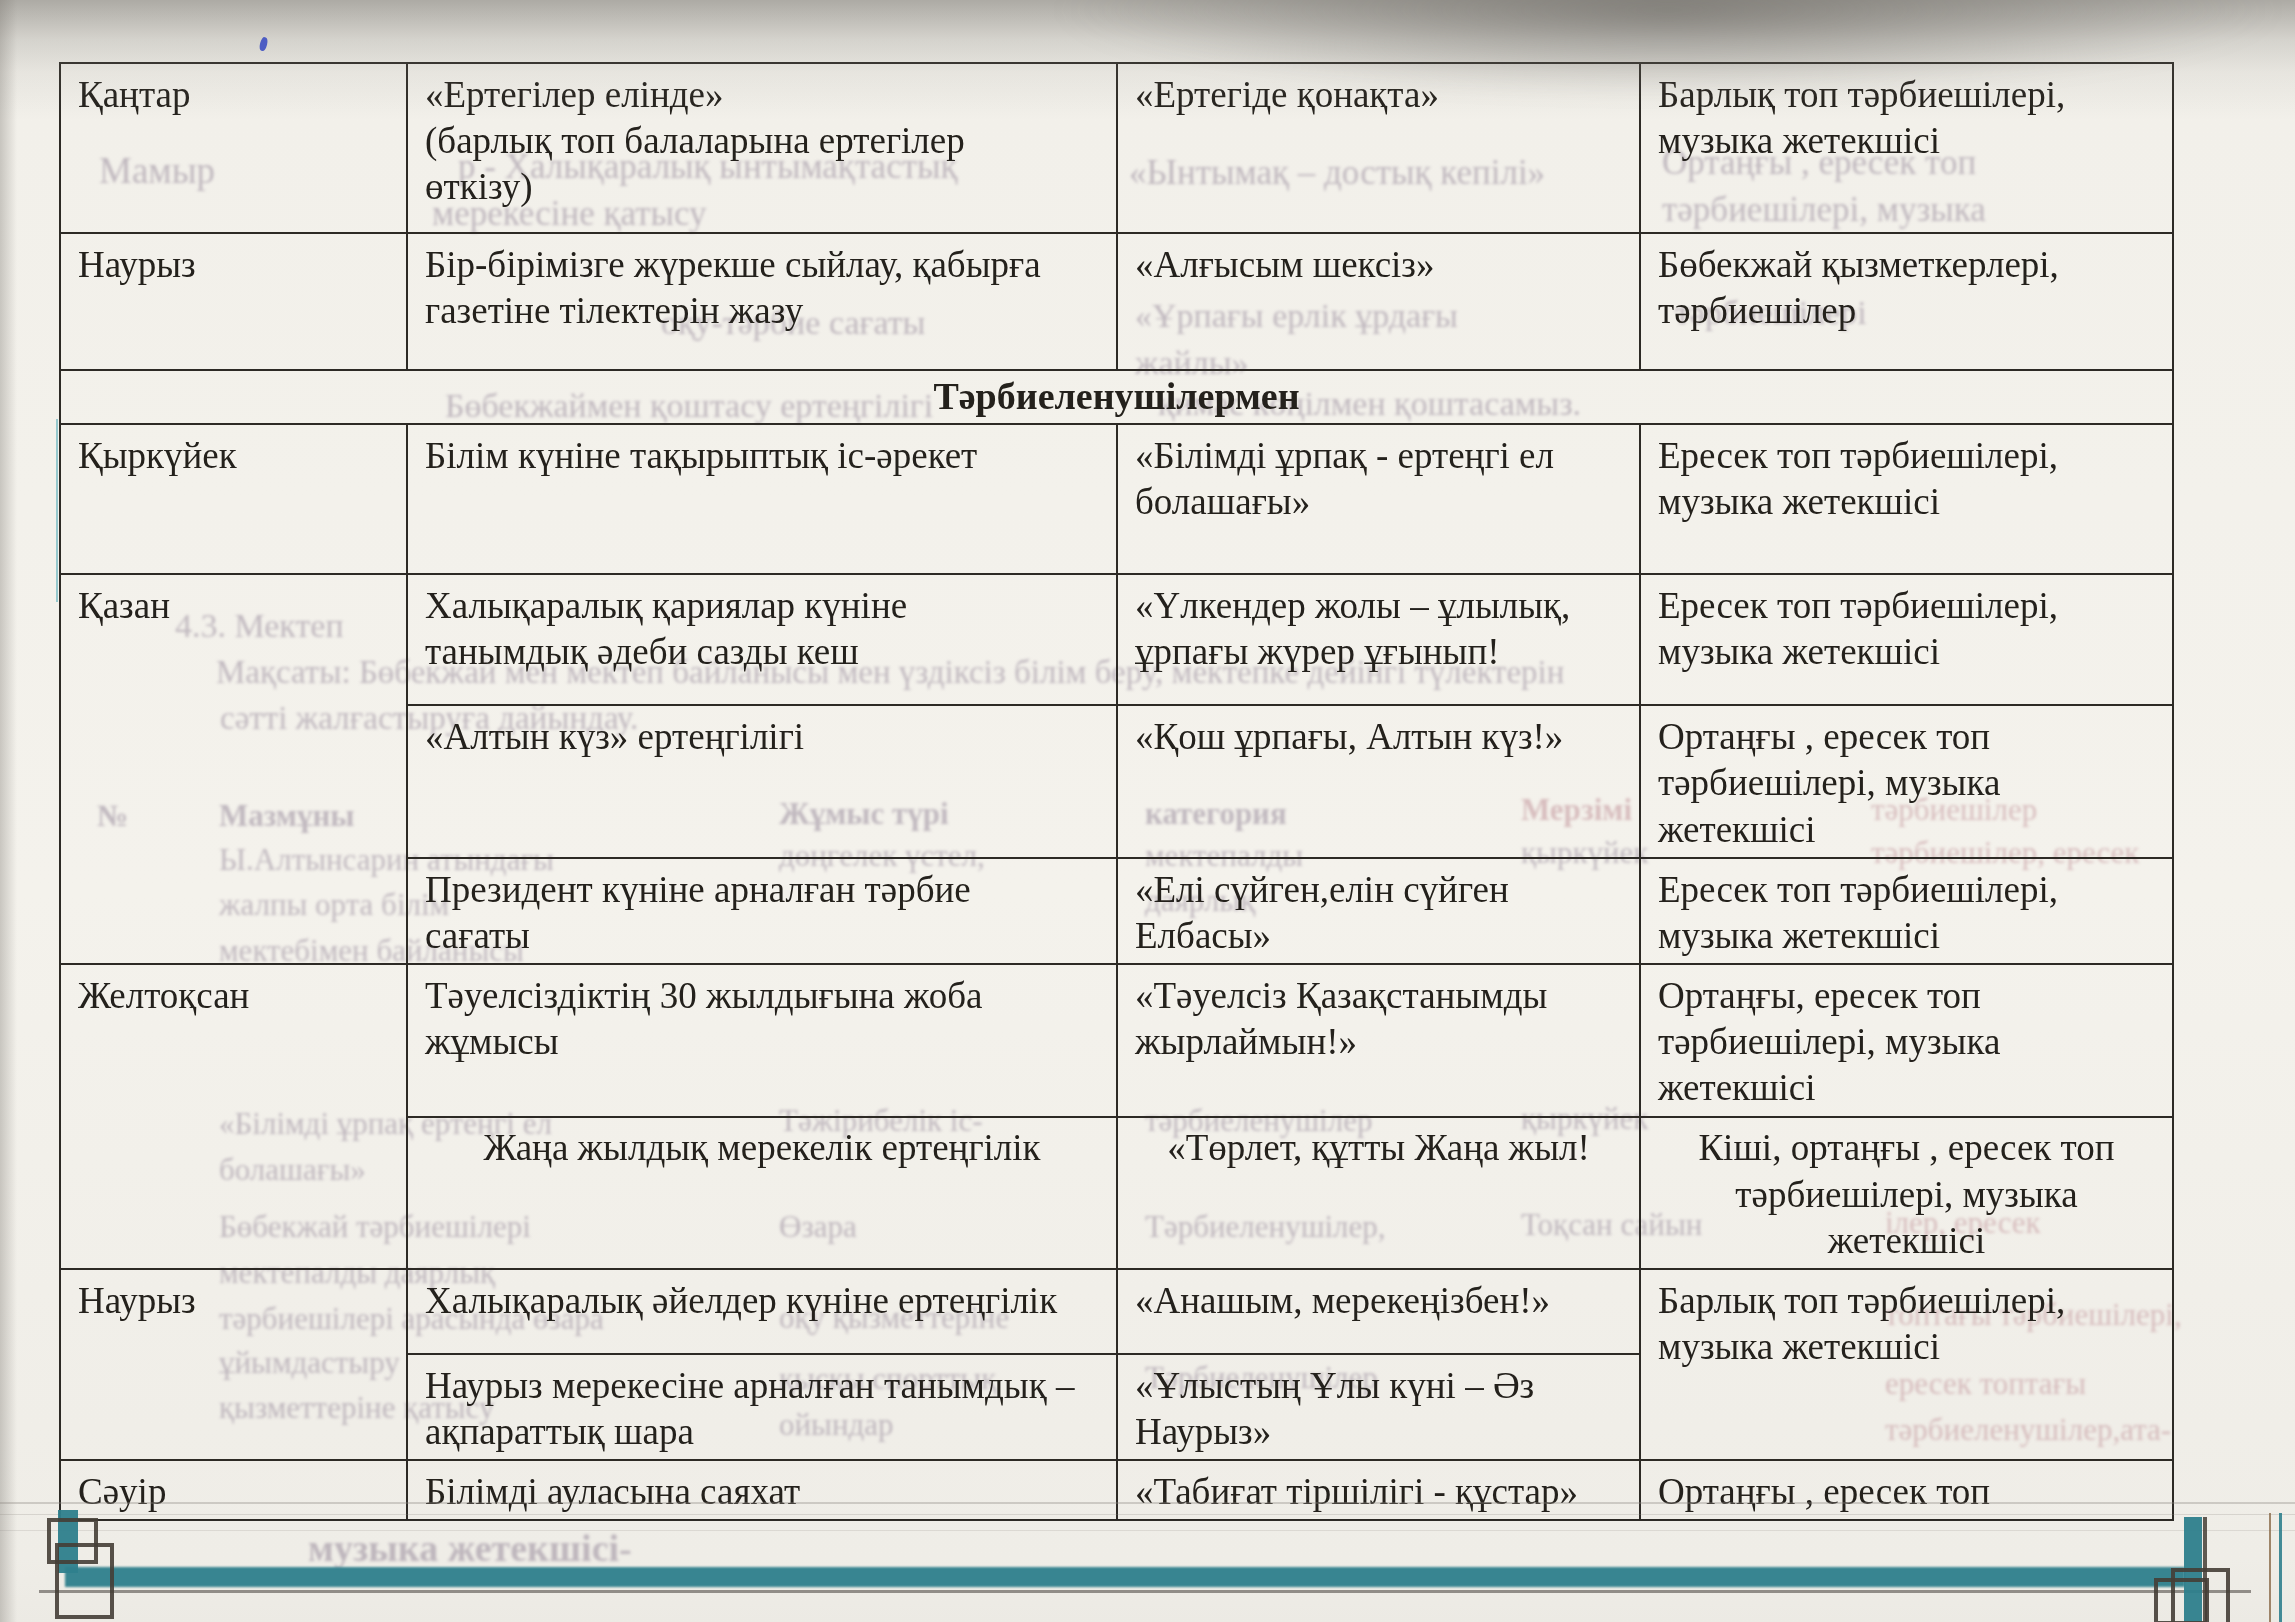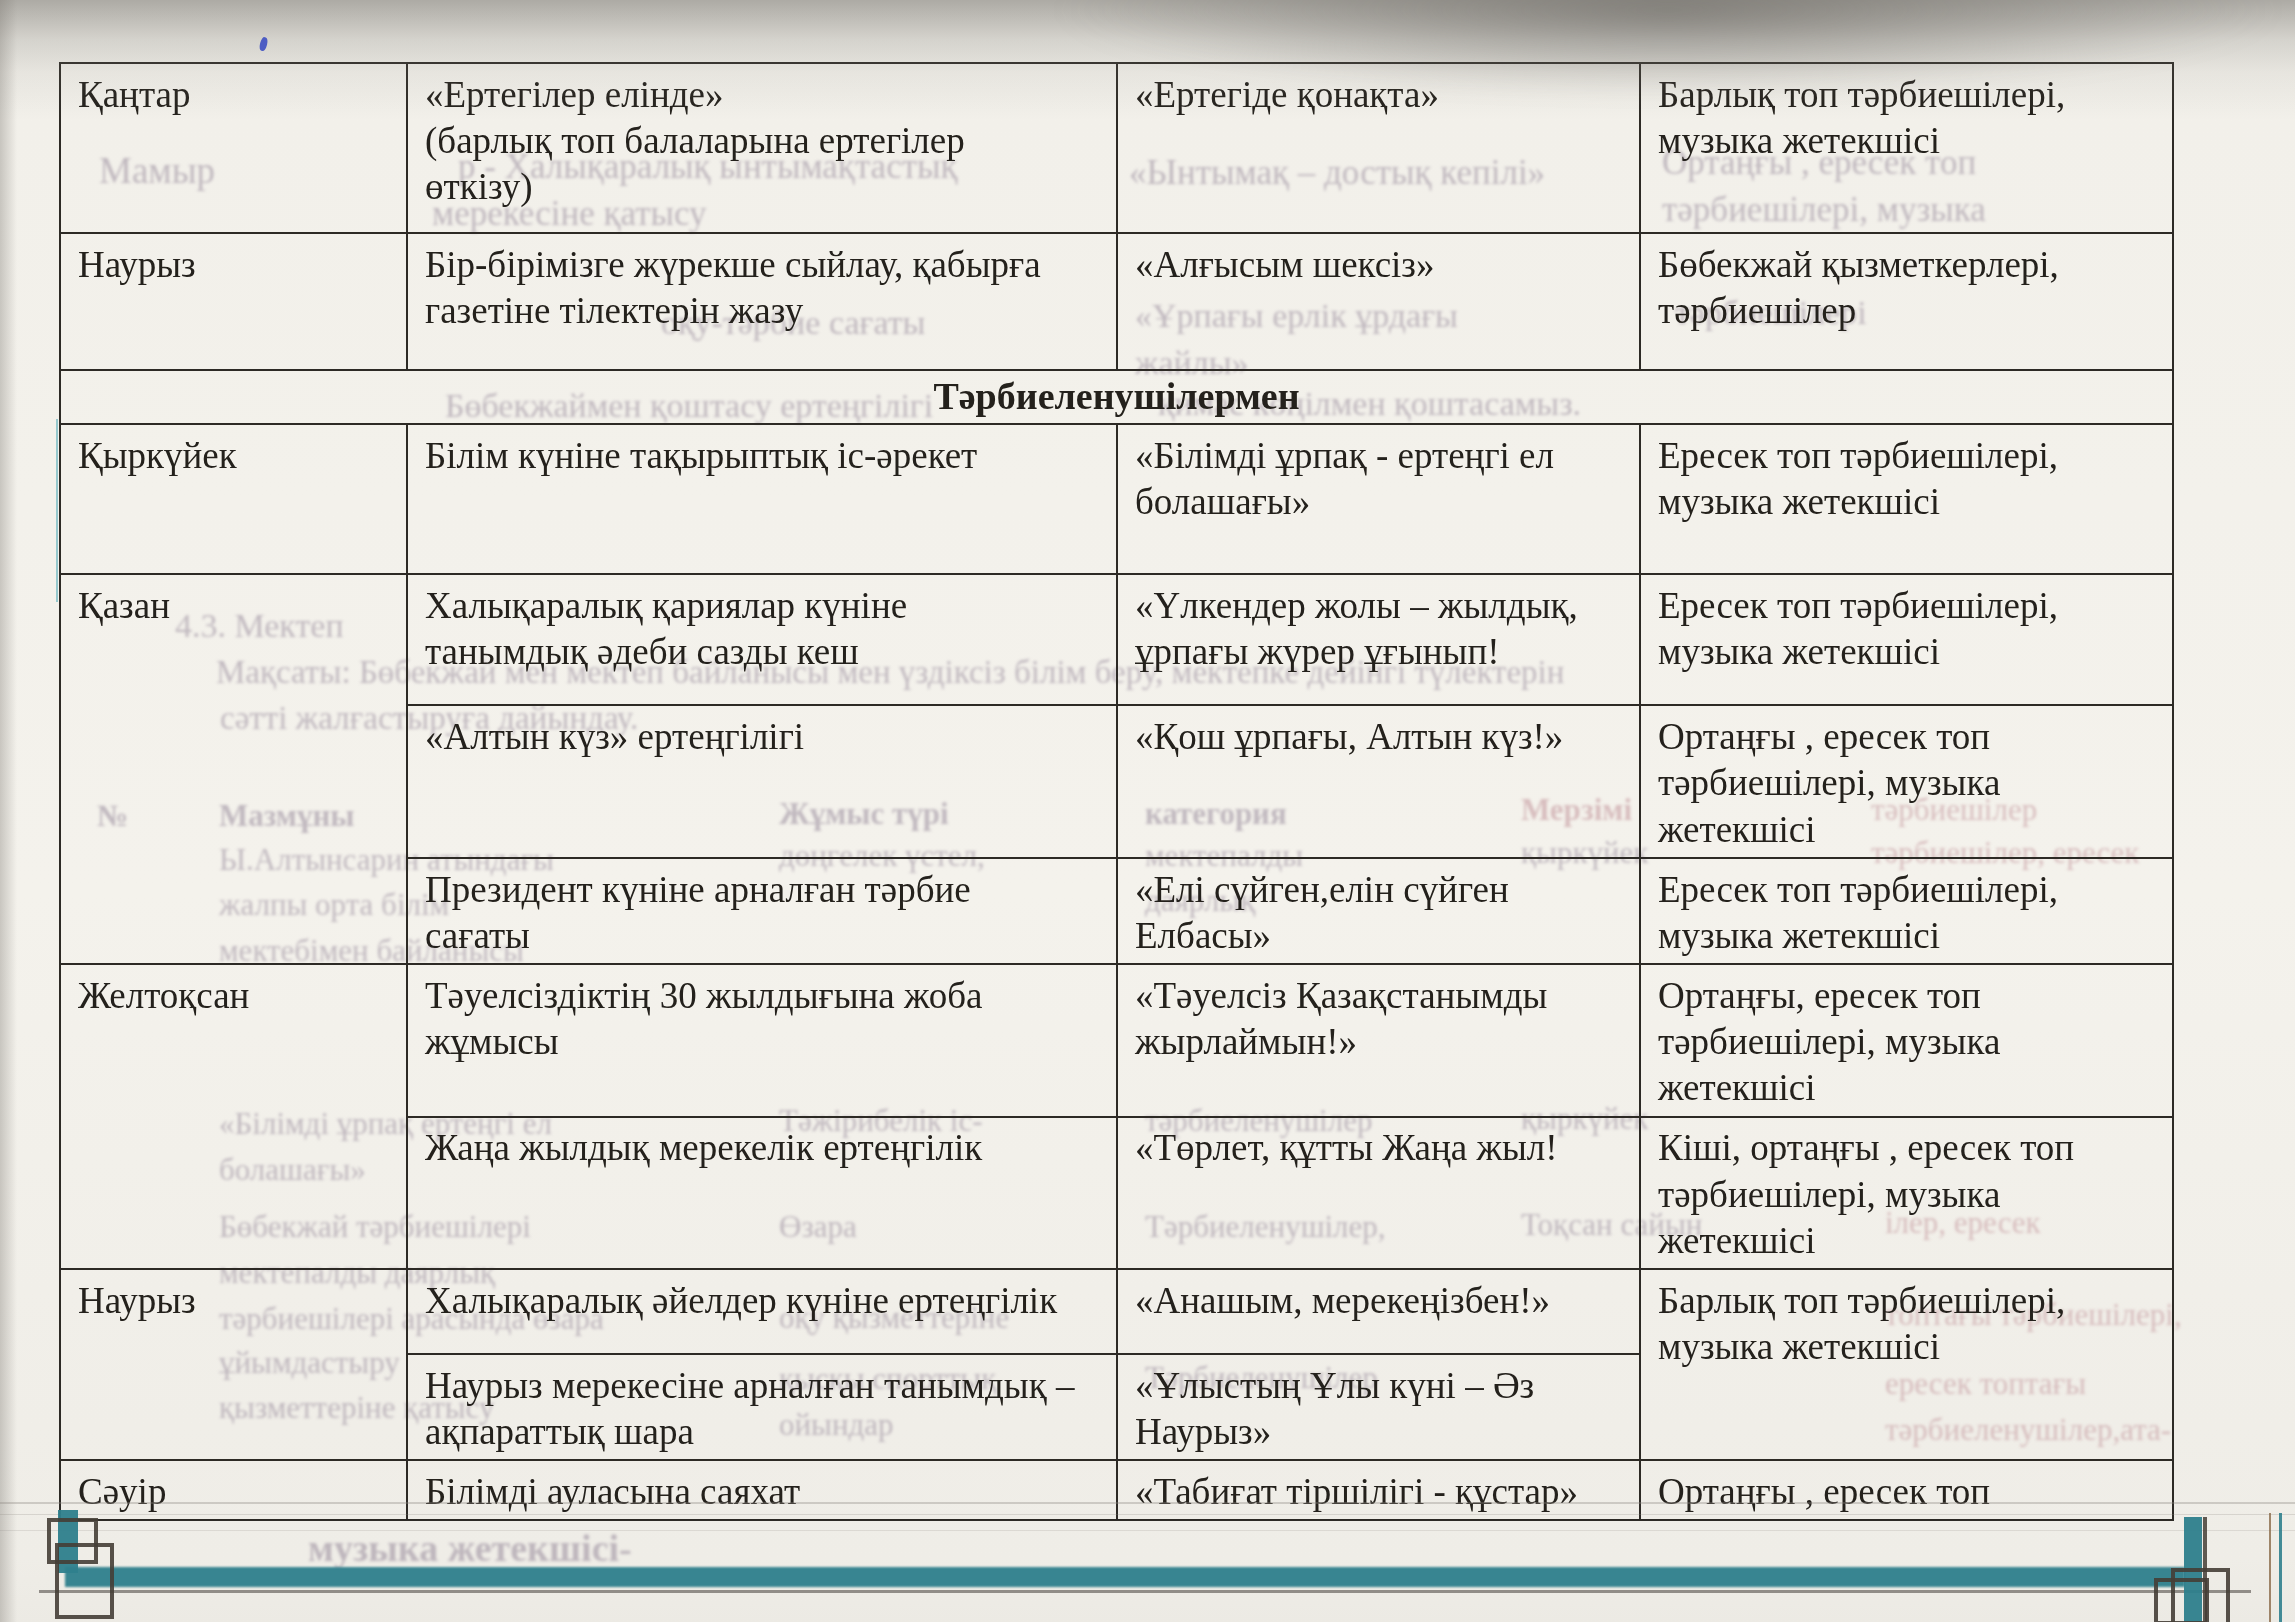--- a/index.html
+++ b/index.html
@@ -130,21 +130,21 @@
           <td class="c-activity">Білім күніне тақырыптық іс-әрекет</td>
           <td class="c-event">«Білімді ұрпақ - ертеңгі ел
 болашағы»</td>
           <td class="c-responsible">Ересек топ тәрбиешілері,
 музыка жетекшісі</td>
         </tr>
         <tr style="height: 131px;">
           <td rowspan="3" class="c-month">Қазан</td>
           <td class="c-activity">Халықаралық қариялар күніне
 танымдық әдеби сазды кеш</td>
-          <td class="c-event">«Үлкендер жолы – жылдық,
+          <td class="c-event">«Үлкендер жолы – ұлылық,
 ұрпағы жүрер ұғынып!</td>
           <td class="c-responsible">Ересек топ тәрбиешілері,
 музыка жетекшісі</td>
         </tr>
         <tr style="height: 133px;">
           <td class="c-activity">«Алтын күз» ертеңгілігі</td>
           <td class="c-event">«Қош ұрпағы, Алтын күз!»</td>
           <td class="c-responsible">Ортаңғы , ересек топ
 тәрбиешілері, музыка
 жетекшісі</td>
@@ -160,21 +160,21 @@
         <tr style="height: 136px;">
           <td rowspan="2" class="c-month">Желтоқсан</td>
           <td class="c-activity">Тәуелсіздіктің 30 жылдығына жоба
 жұмысы</td>
           <td class="c-event">«Тәуелсіз Қазақстанымды
 жырлаймын!»</td>
           <td class="c-responsible">Ортаңғы, ересек топ
 тәрбиешілері, музыка
 жетекшісі</td>
         </tr>
-        <tr style="height: 134px;">
+        <tr style="height: 134px; text-align: center;">
           <td class="c-activity">Жаңа жылдық мерекелік ертеңгілік</td>
           <td class="c-event">«Төрлет, құтты Жаңа жыл!</td>
           <td class="c-responsible">Кіші, ортаңғы , ересек топ
 тәрбиешілері, музыка
 жетекшісі</td>
         </tr>
         <tr style="height: 85px;">
           <td rowspan="2" class="c-month">Наурыз</td>
           <td class="c-activity">Халықаралық әйелдер күніне ертеңгілік</td>
           <td class="c-event">«Анашым, мерекеңізбен!»</td>

